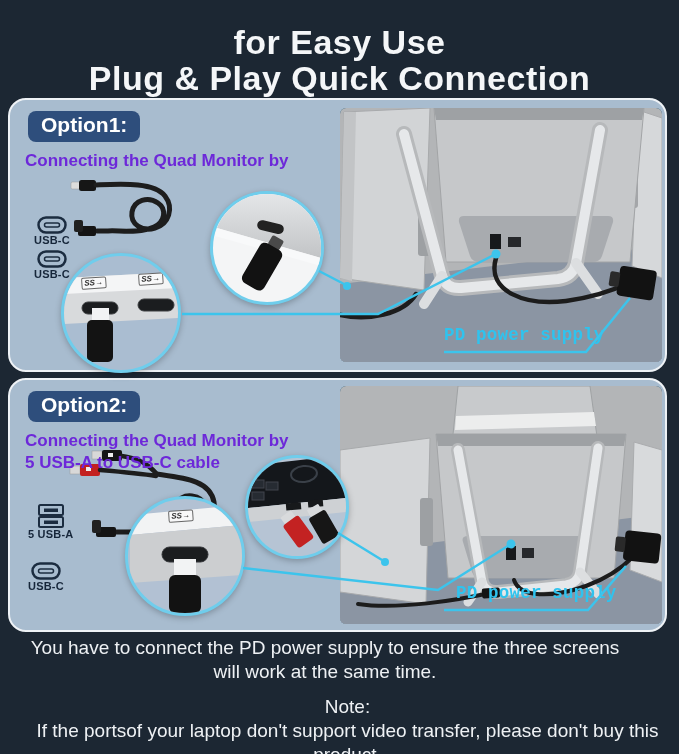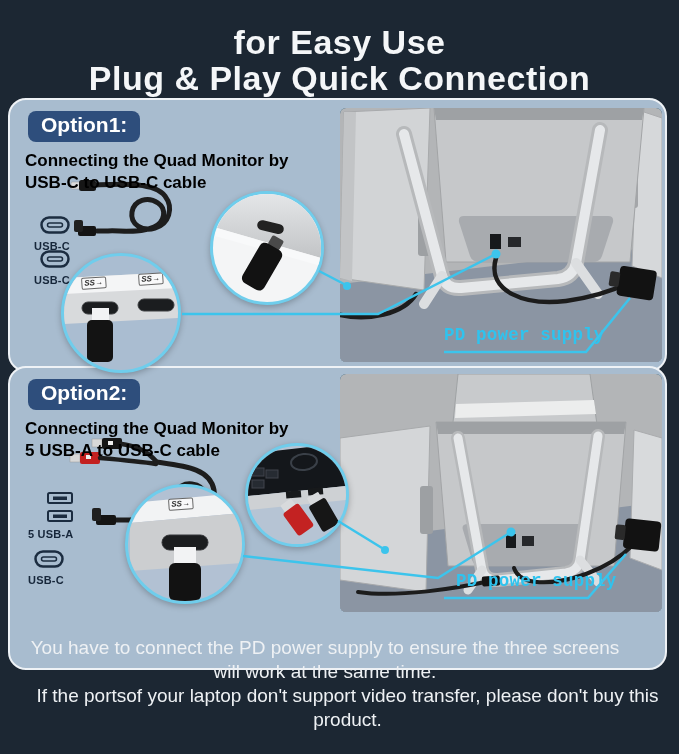--- a/index.html
+++ b/index.html
@@ -10,30 +10,30 @@
   }
   .title{
     position:absolute;top:24px;left:0;width:679px;text-align:center;
     color:#f4f6f8;font-weight:bold;font-size:34px;line-height:1.06;letter-spacing:.5px;
   }
   .panel{
     position:absolute;left:8px;width:659px;box-sizing:border-box;
     background:#a8bccf;border:2px solid #eef2f6;border-radius:18px;
   }
   #panel1{top:98px;height:274px;}
-  #panel2{top:366px;height:304px;}
+  #panel2{top:378px;height:254px;}
   .badge{
     position:absolute;left:18px;top:11px;background:#2e4e7c;color:#fff;
     font-weight:bold;font-size:21px;padding:2px 13px 5px;border-radius:8px;z-index:3;
   }
   .heading{
-    position:absolute;left:15px;top:50px;color:#000000;font-weight:bold;
+    position:absolute;left:15px;top:50px;color:#6d28d9;font-weight:bold;
     font-size:17px;line-height:1.32;z-index:3;
   }
-  .port-block{position:absolute;display:flex;flex-direction:column;align-items:flex-end;gap:6px;z-index:3;}
+  .port-block{position:absolute;display:flex;flex-direction:column;align-items:center;gap:0;z-index:3;}
   .port-label{font-size:11px;font-weight:bold;color:#16263a;letter-spacing:.2px;}
   .cable{position:absolute;z-index:2;}
   .photo{position:absolute;border-radius:6px;overflow:hidden;z-index:1;background:#0c4a6e;font-family:Liberation Mono, monospace;}
   #photo1{left:330px;top:8px;width:322px;height:254px;}
   #photo2{left:330px;top:6px;width:322px;height:238px;}
   .pd-label{
     position:absolute;color:#2fc3ee;font-weight:bold;font-size:17.5px;z-index:2;letter-spacing:.2px;
   }
   #pd1{left:104px;top:217px;}
   #pd2{left:116px;top:197px;}
@@ -62,21 +62,20 @@
 
 <div class="title">
   <div>for Easy Use</div>
   <div>Plug &amp; Play Quick Connection</div>
 </div>
 
 <div class="panel" id="panel1">
   <span class="badge">Option1:</span>
   <div class="heading">
     <div>Connecting the Quad Monitor by</div>
-    <div>USB-C to USB-C cable</div>
   </div>
 
   <div class="port-block" style="left:24px;top:116px;">
     <svg width="30" height="18" viewBox="0 0 30 18">
       <rect x="1.5" y="1.5" width="27" height="15" rx="7.5" fill="none" stroke="#1b2c40" stroke-width="2.5"></rect>
       <rect x="7.5" y="7" width="15" height="4" rx="2" fill="none" stroke="#1b2c40" stroke-width="1.5"></rect>
     </svg>
     <span class="port-label">USB-C</span>
   </div>
   <div class="port-block" style="left:24px;top:150px;">
@@ -277,14 +276,15 @@
         <polyline points="434,230 578,230 616,186"></polyline>
       </g>
       <circle cx="375" cy="182" r="4" fill="#3cc4ec"></circle>
       <circle cx="501" cy="164" r="4.5" fill="#3cc4ec"></circle>
     </svg>
   </div>
 </div>
 
 <div class="footer">
   <p class="warning">You have to connect the PD power supply to ensure the three screens will work at the same time.</p>
+  <p class="note-label">Note:</p>
   <p class="note-text">If the portsof your laptop don't support video transfer, please don't buy this product.</p>
 </div>
 
 </body></html>

